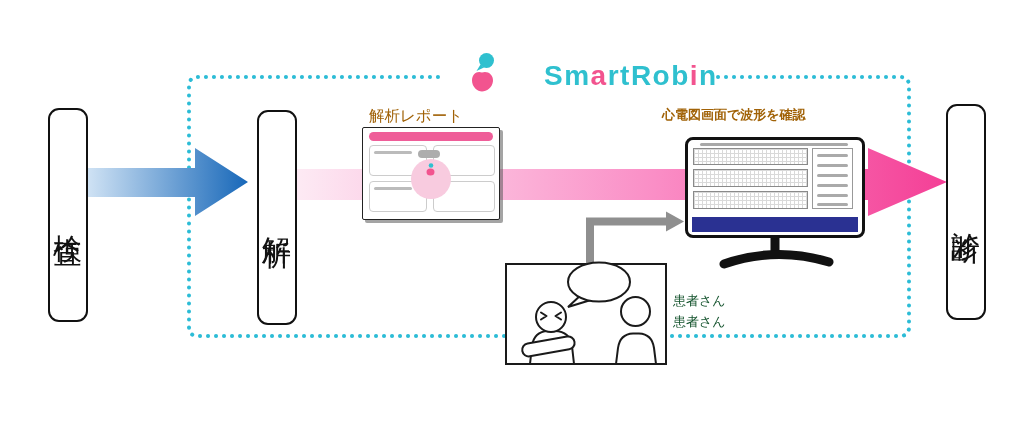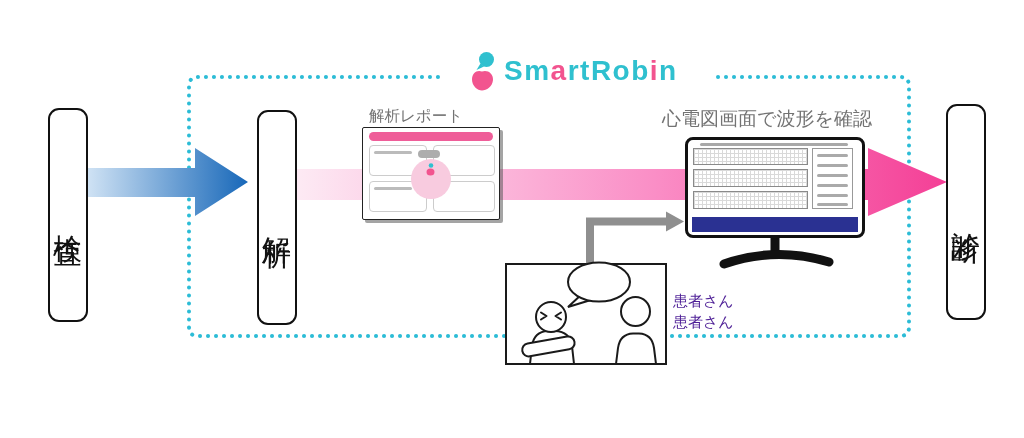--- a/index.html
+++ b/index.html
@@ -11,25 +11,25 @@
   
   .stage-box{
     position:absolute;width:40px;border:2px solid #111;border-radius:11px;background:#fff;
     display:flex;align-items:center;justify-content:center;box-sizing:border-box;
   }
   .stage-box span{
     writing-mode:vertical-rl;text-orientation:upright;
     font-size:29px;letter-spacing:4px;color:#111;
   }
   
-  .logo{position:absolute;left:468px;top:50px;height:42px;display:flex;align-items:center;}
+  .logo{position:absolute;left:468px;top:50px;height:42px;display:flex;align-items:flex-end;gap:40px;}
   .logo-text{font-size:28px;font-weight:bold;letter-spacing:1.5px;margin-left:6px;white-space:nowrap;}
   .lt{color:var(--logo-teal);} .lp{color:var(--logo-pink);}
   
-  .caption{position:absolute;font-size:16px;color:#737373;white-space:nowrap;}
+  .caption{position:absolute;font-size:16px;color:#a16207;white-space:nowrap;}
   
   .report-card{
     position:absolute;left:362px;top:127px;width:138px;height:93px;background:#fff;
     border:1.5px solid #222;border-radius:2px;box-shadow:3px 3px 0 rgba(90,90,90,.55);
     box-sizing:border-box;
   }
   .report-header{position:absolute;left:6px;top:4px;width:124px;height:9px;border-radius:5px;background:var(--report-header-pink);}
   .report-panel{position:absolute;background:#fff;border:1.5px solid #ccc;border-radius:4px;box-sizing:border-box;}
   .report-line{position:absolute;height:3px;border-radius:2px;background:#bbb;}
   .report-circle{position:absolute;left:48px;top:31px;width:40px;height:40px;border-radius:50%;background:var(--report-circle-pink);}
@@ -44,21 +44,21 @@
     position:absolute;left:5px;width:115px;background:#fff;border:1px solid #8a8a8a;box-sizing:border-box;
     background-image:
       repeating-linear-gradient(to right,#d9d9d9 0 1px,transparent 1px 4px),
       repeating-linear-gradient(to bottom,#d9d9d9 0 1px,transparent 1px 4px);
   }
   .mon-sidepanel{position:absolute;left:124px;top:8px;width:41px;height:61px;border:1px solid #999;box-sizing:border-box;}
   .side-line{position:absolute;left:4px;width:31px;height:2.5px;background:#aaa;border-radius:2px;}
   .mon-navy{position:absolute;left:4px;top:77px;width:166px;height:15px;background:var(--monitor-navy);}
   
   .patient-box{position:absolute;left:505px;top:263px;width:162px;height:102px;background:#fff;border:2px solid #1a1a1a;box-sizing:border-box;}
-  .patient-text{position:absolute;left:673px;top:291px;font-size:15px;line-height:20.5px;color:#4c1d95;}
+  .patient-text{position:absolute;left:673px;top:291px;font-size:13px;line-height:20.5px;color:#14532d;}
 </style>
 </head>
 <body>
 
 <div class="canvas">
 
   <svg class="layer" width="1024" height="438" viewBox="0 0 1024 438">
     <defs>
       <linearGradient id="blueGrad" gradientUnits="userSpaceOnUse" x1="88" y1="0" x2="250" y2="0">
         <stop offset="0" style="stop-color:var(--blue-arrow-start)"></stop>
@@ -104,21 +104,21 @@
     <div class="report-line" style="left:11px;top:23px;width:38px;"></div>
     <div class="report-line" style="left:11px;top:59px;width:38px;"></div>
     <div class="report-circle"></div>
     <div class="report-pill"></div>
     <svg style="position:absolute;left:61px;top:33px;" width="14" height="16" viewBox="0 0 14 16">
       <circle cx="7" cy="4.5" r="2.3" style="fill:var(--logo-teal)"></circle>
       <ellipse cx="6.5" cy="11" rx="4" ry="3.5" style="fill:var(--logo-pink)"></ellipse>
     </svg>
   </div>
 
-  <div class="caption" style="left:662px;top:106px;font-size:19px;">心電図画面で波形を確認</div>
+  <div class="caption" style="left:662px;top:106px;font-size:13px;font-weight:bold;">心電図画面で波形を確認</div>
   <div class="monitor">
     <div class="mon-topline"></div>
     <div class="ecg-strip" style="top:8px;height:17px;"></div>
     <div class="ecg-strip" style="top:29px;height:18px;"></div>
     <div class="ecg-strip" style="top:51px;height:18px;"></div>
     <div class="mon-sidepanel">
       <div class="side-line" style="top:5px;"></div>
       <div class="side-line" style="top:15px;"></div>
       <div class="side-line" style="top:25px;"></div>
       <div class="side-line" style="top:35px;"></div>

